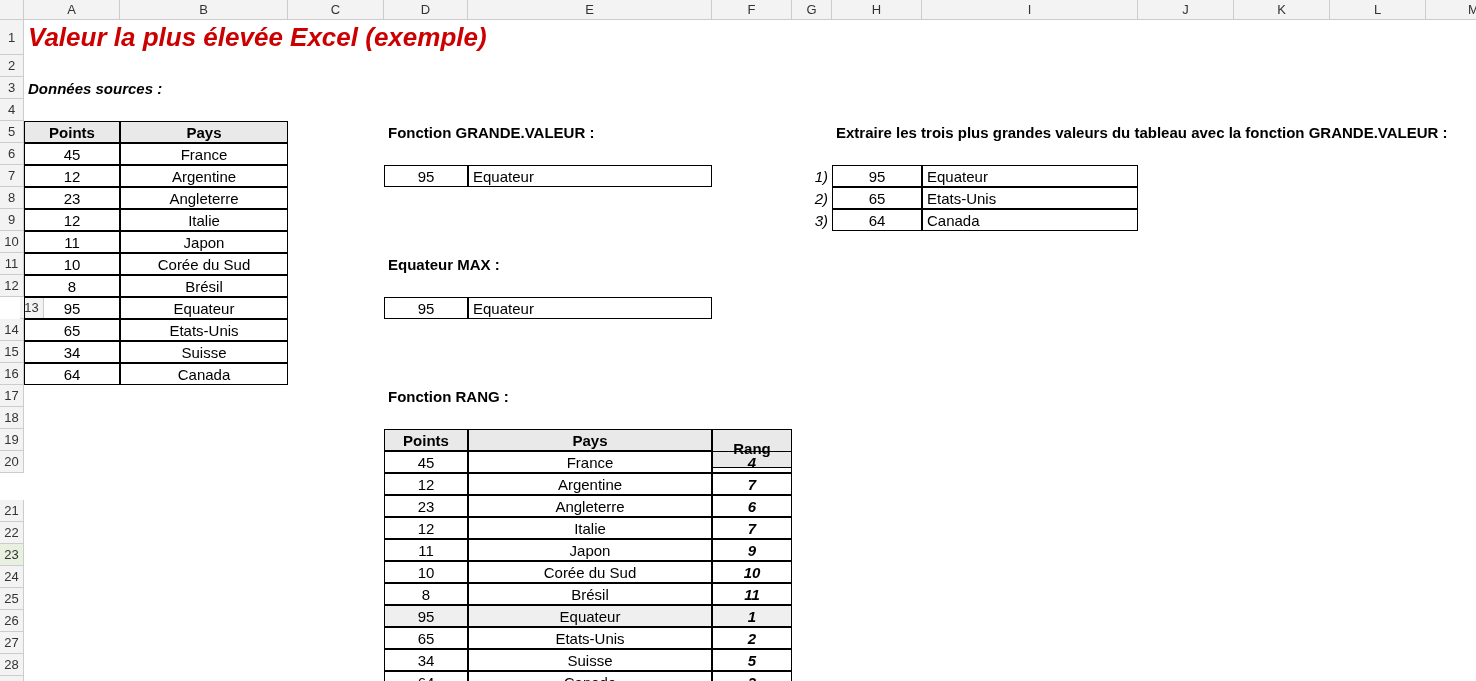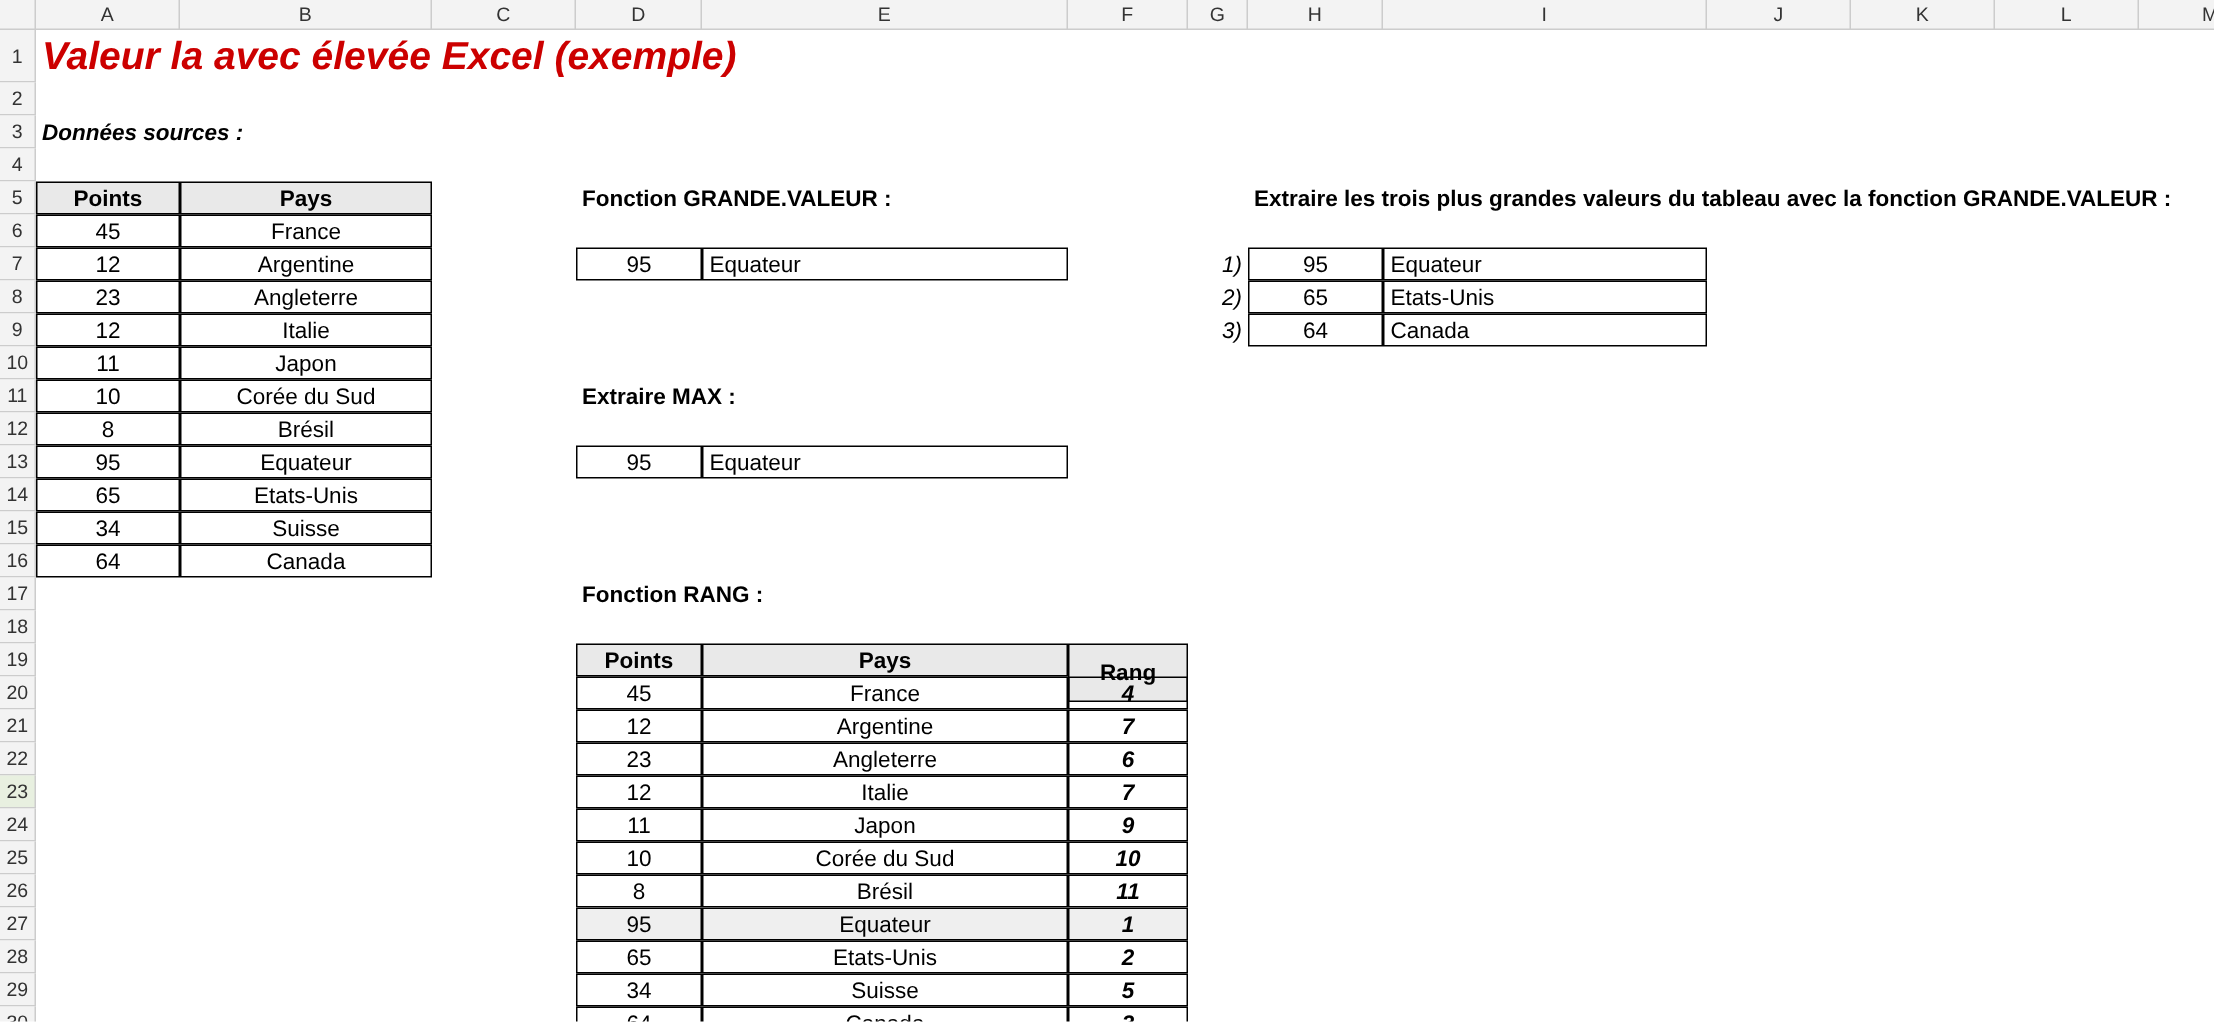--- a/index.html
+++ b/index.html
@@ -120,41 +120,41 @@
       <div class="row-header" style="height: 22px;">3</div>
       <div class="row-header" style="height: 22px;">4</div>
       <div class="row-header" style="height: 22px;">5</div>
       <div class="row-header" style="height: 22px;">6</div>
       <div class="row-header" style="height: 22px;">7</div>
       <div class="row-header" style="height: 22px;">8</div>
       <div class="row-header" style="height: 22px;">9</div>
       <div class="row-header" style="height: 22px;">10</div>
       <div class="row-header" style="height: 22px;">11</div>
       <div class="row-header" style="height: 22px;">12</div>
-      <div class="row-header" style="height: 22px;">13</div>
+      <div class="row-header" style="height: 22px; margin-left: 20px;">13</div>
       <div class="row-header" style="height: 22px; text-align: center;">14</div>
       <div class="row-header" style="height: 22px;">15</div>
       <div class="row-header" style="height: 22px;">16</div>
       <div class="row-header" style="height: 22px;">17</div>
       <div class="row-header" style="height: 22px;">18</div>
       <div class="row-header" style="height: 22px;">19</div>
       <div class="row-header" style="height: 22px;">20</div>
-      <div class="row-header" style="height: 22px;">21</div>
+      <div class="row-header" style="height: 22px; margin-top: 27px;">21</div>
       <div class="row-header" style="height: 22px;">22</div>
       <div class="row-header sel" style="height: 22px;">23</div>
       <div class="row-header" style="height: 22px;">24</div>
       <div class="row-header" style="height: 22px;">25</div>
       <div class="row-header" style="height: 22px;">26</div>
       <div class="row-header" style="height: 22px;">27</div>
       <div class="row-header" style="height: 22px;">28</div>
       <div class="row-header" style="height: 22px;">29</div>
       <div class="row-header" style="height: 22px;">30</div>
     </div>
   <div class="grid" id="grid">
-      <div class="cell title" style="left: 0px; top: 0px; width: 768px; height: 35px;">Valeur la avec élevée Excel (exemple)</div>
+      <div class="cell title" style="left: 0px; top: 0px; width: 768px; height: 35px;">Valeur la plus élevée Excel (exemple)</div>
       <div class="cell section-label" style="left: 0px; top: 57px; width: 360px; height: 22px;">Données sources :</div>
       <div class="cell header-cell" style="left: 0px; top: 101px; width: 96px; height: 22px;">Points</div>
       <div class="cell header-cell" style="left: 96px; top: 101px; width: 168px; height: 22px;">Pays</div>
       <div class="cell bordered center" style="left: 0px; top: 123px; width: 96px; height: 22px;">45</div>
       <div class="cell bordered center" style="left: 96px; top: 123px; width: 168px; height: 22px;">France</div>
       <div class="cell bordered center" style="left: 0px; top: 145px; width: 96px; height: 22px;">12</div>
       <div class="cell bordered center" style="left: 96px; top: 145px; width: 168px; height: 22px;">Argentine</div>
       <div class="cell bordered center" style="left: 0px; top: 167px; width: 96px; height: 22px;">23</div>
       <div class="cell bordered center" style="left: 96px; top: 167px; width: 168px; height: 22px;">Angleterre</div>
       <div class="cell bordered center" style="left: 0px; top: 189px; width: 96px; height: 22px;">12</div>
@@ -169,21 +169,21 @@
       <div class="cell bordered center" style="left: 96px; top: 277px; width: 168px; height: 22px;">Equateur</div>
       <div class="cell bordered center" style="left: 0px; top: 299px; width: 96px; height: 22px;">65</div>
       <div class="cell bordered center" style="left: 96px; top: 299px; width: 168px; height: 22px;">Etats-Unis</div>
       <div class="cell bordered center" style="left: 0px; top: 321px; width: 96px; height: 22px;">34</div>
       <div class="cell bordered center" style="left: 96px; top: 321px; width: 168px; height: 22px;">Suisse</div>
       <div class="cell bordered center" style="left: 0px; top: 343px; width: 96px; height: 22px;">64</div>
       <div class="cell bordered center" style="left: 96px; top: 343px; width: 168px; height: 22px;">Canada</div>
       <div class="cell bold" style="left: 360px; top: 101px; width: 408px; height: 22px;">Fonction GRANDE.VALEUR :</div>
       <div class="cell bordered center" style="left: 360px; top: 145px; width: 84px; height: 22px;">95</div>
       <div class="cell bordered" style="left: 444px; top: 145px; width: 244px; height: 22px;">Equateur</div>
-      <div class="cell bold" style="left: 360px; top: 233px; width: 408px; height: 22px;">Extraire MAX :</div>
+      <div class="cell bold" style="left: 360px; top: 233px; width: 408px; height: 22px;">Equateur MAX :</div>
       <div class="cell bordered center" style="left: 360px; top: 277px; width: 84px; height: 22px;">95</div>
       <div class="cell bordered" style="left: 444px; top: 277px; width: 244px; height: 22px;">Equateur</div>
       <div class="cell bold" style="left: 360px; top: 365px; width: 408px; height: 22px;">Fonction RANG :</div>
       <div class="cell header-cell" style="left: 360px; top: 409px; width: 84px; height: 22px;">Points</div>
       <div class="cell header-cell" style="left: 444px; top: 409px; width: 244px; height: 22px;">Pays</div>
       <div class="cell header-cell" style="left: 688px; top: 409px; width: 80px; height: 39px;">Rang</div>
       <div class="cell bordered center" style="left: 360px; top: 431px; width: 84px; height: 22px;">45</div>
       <div class="cell bordered center" style="left: 444px; top: 431px; width: 244px; height: 22px;">France</div>
       <div class="cell bordered center bolditalic" style="left: 688px; top: 431px; width: 80px; height: 22px;">4</div>
       <div class="cell bordered center" style="left: 360px; top: 453px; width: 84px; height: 22px;">12</div>

